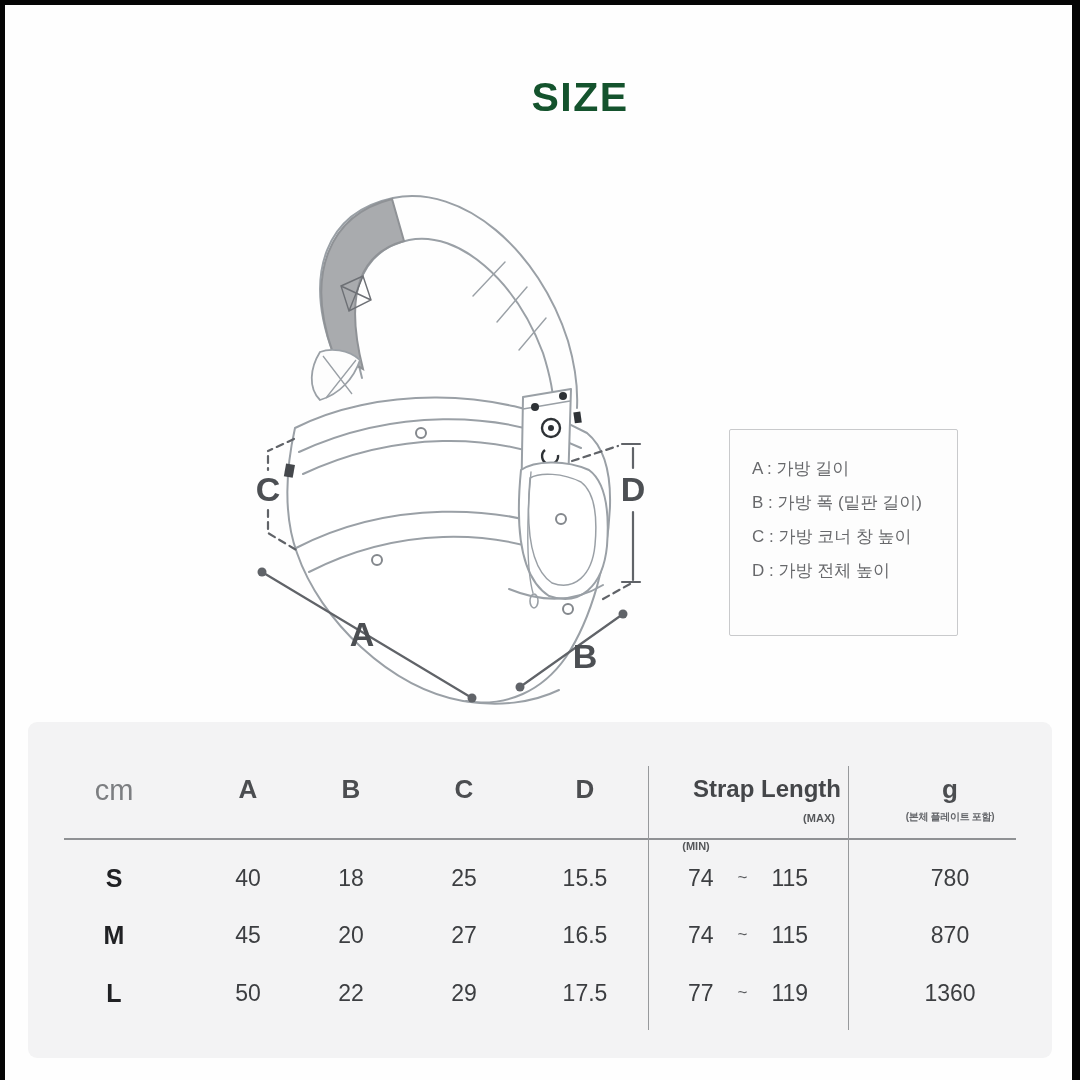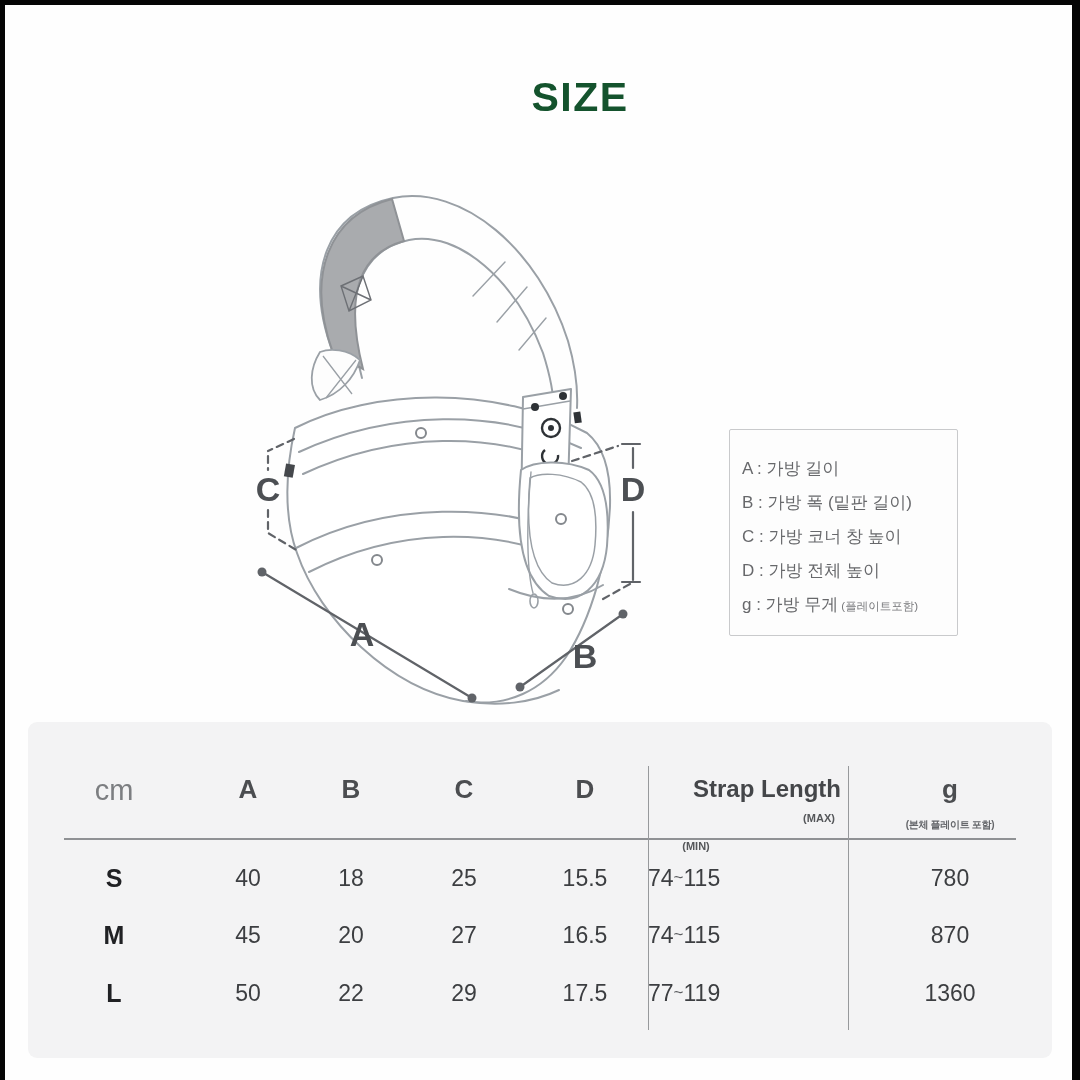--- a/index.html
+++ b/index.html
@@ -16,21 +16,21 @@
   .title{
     position:absolute;top:74px;left:0;width:100%;text-align:center;
     font-size:41px;font-weight:700;color:#14532d;letter-spacing:1.5px;margin-left:40px;
   }
 
   svg.diagram{position:absolute;left:0;top:0;width:1080px;height:1080px;}
 
   .legend{
     position:absolute;left:729px;top:429px;width:229px;height:207px;
     box-sizing:border-box;background:#fdfdfd;border:1px solid #c9cacc;border-radius:2px;
-    padding:22px 10px 0 12px;
+    padding:22px 10px 0 22px;
   }
   .legend-row{height:34px;line-height:34px;font-size:17px;color:#67686b;white-space:nowrap;}
   .legend-note{font-size:11.5px;color:#77787b;margin-left:3px;}
 
   .panel{
     position:absolute;left:28px;top:722px;width:1024px;height:336px;
     background:#f3f3f4;border-radius:9px;
   }
   .grid{
     display:grid;grid-template-columns:172px 96px 110px 116px 126px 200px 1fr;
@@ -39,32 +39,32 @@
   .thead{position:absolute;top:52px;left:0;width:100%;align-items:start;}
   .h{font-size:26px;font-weight:700;color:#4b4d50;line-height:30px;}
   .h-unit{font-size:29px;font-weight:400;color:#7c7e81;line-height:32px;}
   .h-strap{position:relative;height:62px;}
   .strap-title{font-size:24px;font-weight:700;color:#444649;line-height:30px;margin-left:38px;}
   .strap-sub{position:absolute;top:38px;left:0;width:100%;height:14px;}
   .strap-sub .min{position:absolute;left:24%;transform:translateX(-50%);margin-top:28px;}
   .strap-sub .max{position:absolute;left:76%;transform:translateX(-50%);margin-left:19px;}
   .sub-label{font-size:11px;font-weight:700;color:#55575a;}
   .h-g{position:relative;height:62px;}
-  .g-note{font-size:10px;font-weight:700;color:#64666a;margin-top:14px;letter-spacing:-0.3px;}
+  .g-note{font-size:10px;font-weight:700;color:#64666a;margin-top:6px;letter-spacing:-0.3px;}
 
   .rule{position:absolute;top:116px;left:36px;width:952px;height:2px;background:#8f9194;}
   .vdiv{position:absolute;top:44px;height:264px;width:1px;background:#97999c;}
   .vdiv-1{left:620px;}
   .vdiv-2{left:820px;}
 
   .trow{position:absolute;left:0;width:100%;height:40px;}
   .r0{top:136px;} .r1{top:193px;} .r2{top:251px;}
   .size{font-size:25px;font-weight:700;color:#202124;}
   .val{font-size:23px;font-weight:500;color:#3c3e41;}
-  .strap-vals{display:flex;align-items:center;}
+  .strap-vals{display:flex;justify-content:center;align-items:center;gap:24px;}
   .tilde{font-size:17px;color:#5a5c5f;}
 </style>
 </head>
 <body>
 
 <div class="canvas">
   <div class="frame-top"></div>
   <div class="frame-left"></div>
   <div class="frame-right"></div>
 
@@ -147,21 +147,20 @@
       <text x="585" y="668">B</text>
       <text x="633" y="501">D</text>
     </g>
   </svg>
 
   <div class="legend">
     <div class="legend-row"><span>A : 가방 길이</span><span class="legend-note"></span></div>
     <div class="legend-row"><span>B : 가방 폭 (밑판 길이)</span><span class="legend-note"></span></div>
     <div class="legend-row"><span>C : 가방 코너 창 높이</span><span class="legend-note"></span></div>
     <div class="legend-row"><span>D : 가방 전체 높이</span><span class="legend-note"></span></div>
-    <div class="legend-row"><span>g : 가방 무게</span><span class="legend-note">(플레이트포함)</span></div>
   </div>
 
   <div class="panel">
     <div class="thead grid">
       <div class="h-unit">cm</div>
       <div class="h">A</div>
       <div class="h">B</div>
       <div class="h">C</div>
       <div class="h">D</div>
       <div class="h-strap">

